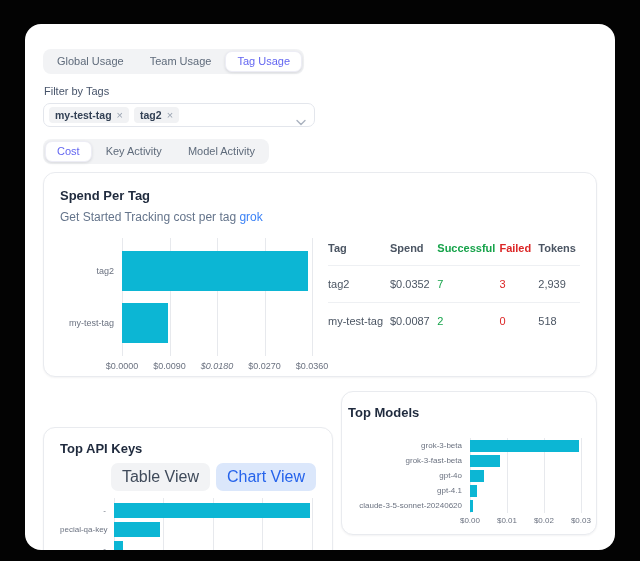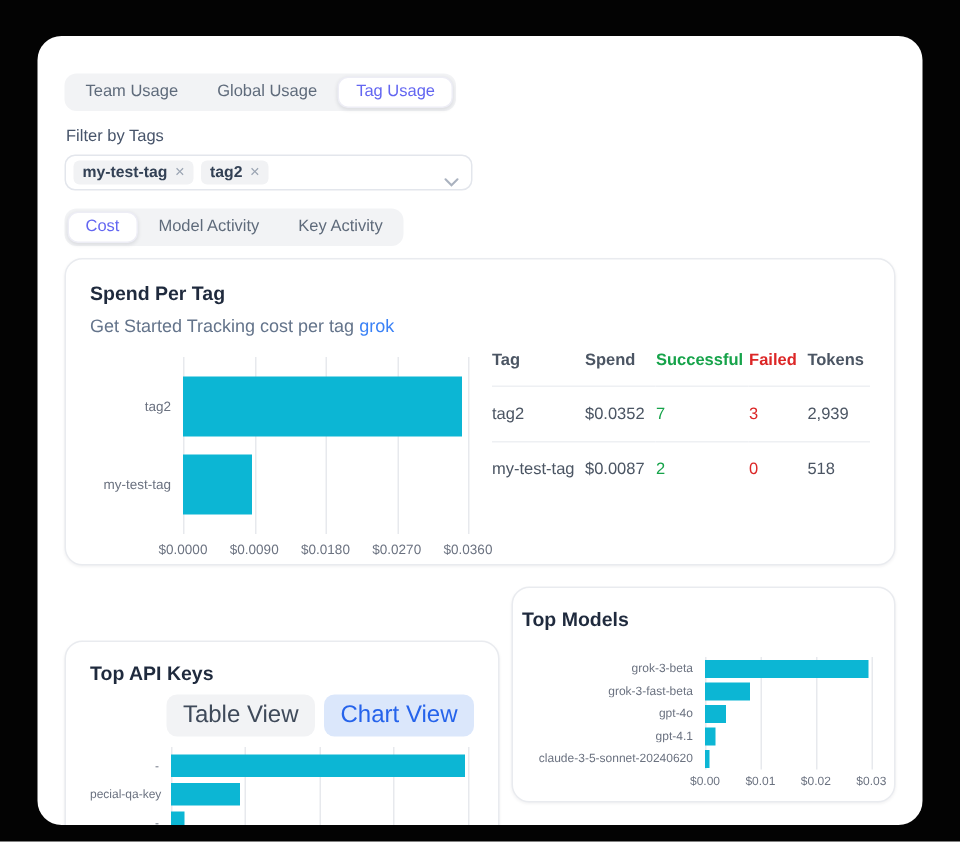--- a/index.html
+++ b/index.html
@@ -63,21 +63,21 @@
     font-size:var(--afs); color:#6b7280;
   }
   .caxis .tick { position:absolute; transform:translateX(-50%); white-space:nowrap; }
   .chart-spend { flex:1; margin-top:10px; --lw:62px; --rpad:6px; --rowh:52px; --barh:40px; --lfs:9px; --afs:9px; --axgap:5px; }
   .chart-spend .cbody { padding:7px 0; }
   .chart-keys  { margin-top:7px; --lw:54px; --rpad:4px; --rowh:19px; --barh:15px; --lfs:8px; --afs:8px; --axgap:2px; }
   .chart-keys .cbody { height:114px; }
   .chart-keys .crows { padding-top:3px; }
   .chart-models { margin-top:18px; --lw:122px; --rpad:8px; --rowh:15px; --barh:12px; --lfs:8px; --afs:8px; --axgap:3px; }
   
-  .spend-table { width:252px; flex:none; border-collapse:collapse; font-size:11px; align-self:flex-start; }
+  .spend-table { width:252px; flex:none; border-collapse:collapse; font-size:11px; margin-top:8px; align-self:flex-start; }
   .spend-table th {
     text-align:left; font-weight:600; color:#4b5563; padding:6px 4px 11px 0; white-space:nowrap;
   }
   .spend-table td { color:#4b5563; padding:12px 4px 12px 0; border-top:1px solid #eef0f3; white-space:nowrap; }
   .spend-table .c-succ { color:var(--green); }
   .spend-table .c-fail { color:var(--red); }
   .spend-table col.w0{width:65px} .spend-table col.w1{width:51px} .spend-table col.w2{width:60px}
   .spend-table col.w3{width:42px} .spend-table col.w4{width:34px}
   
   .bottom-row { display:flex; gap:8px; margin-top:14px; }
@@ -88,22 +88,22 @@
   .vbtn.inactive { background:#f2f3f5; color:#3f4a5a; }
   .vbtn.active { background:#dbe7fb; color:#2563eb; }
 </style>
 </head>
 <body style="--accent: #6366f1; --link: #3b82f6; --bar: #0cb6d4; --green: #16a34a; --red: #dc2626;">
 
 <div class="panel">
 
   
   <div class="tabbar" id="tabs-primary">
+      <div class="tab">Global Usage</div>
       <div class="tab">Team Usage</div>
-      <div class="tab">Global Usage</div>
       <div class="tab active">Tag Usage</div>
     </div>
 
   
   <div class="filter-label">Filter by Tags</div>
   <div class="select" id="tag-select">
     <span class="chip">
         <span>my-test-tag</span>
         <span class="x">×</span>
       </span>
@@ -114,22 +114,22 @@
       <span class="chev">
       <svg width="10" height="7" viewBox="0 0 10 7">
           <path d="M1 1.5 L5 5.5 L9 1.5" fill="none" stroke="#aab2bf" stroke-width="1.4" stroke-linecap="round"></path>
         </svg>
     </span>
   </div>
 
   
   <div class="tabbar" id="tabs-secondary" style="margin-top:12px">
       <div class="tab active">Cost</div>
+      <div class="tab">Key Activity</div>
       <div class="tab">Model Activity</div>
-      <div class="tab">Key Activity</div>
     </div>
 
   
   <div class="card spend-card">
     <div class="card-title">Spend Per Tag</div>
     <div class="subtitle">
       <span>Get Started Tracking cost per tag</span>
       <span class="link">grok</span>
     </div>
     <div class="spend-flex">
@@ -153,21 +153,21 @@
                 <div class="clabel">my-test-tag</div>
                 <div class="ctrack">
                   <div class="cbar" style="width: 24.1667%;"></div>
                 </div>
               </div>
             </div>
           </div>
         <div class="caxis">
             <div class="tick" style="left: 0%;">$0.0000</div>
             <div class="tick" style="left: 25%;">$0.0090</div>
-            <div class="tick" style="left: 50%;">$0.0180</div>
+            <div class="tick" style="left: 50%; font-style: italic;">$0.0180</div>
             <div class="tick" style="left: 75%;">$0.0270</div>
             <div class="tick" style="left: 100%;">$0.0360</div>
           </div>
       </div>
       <table class="spend-table" id="spend-table">
         <colgroup>
             <col class="w0">
             <col class="w1">
             <col class="w2">
             <col class="w3">

